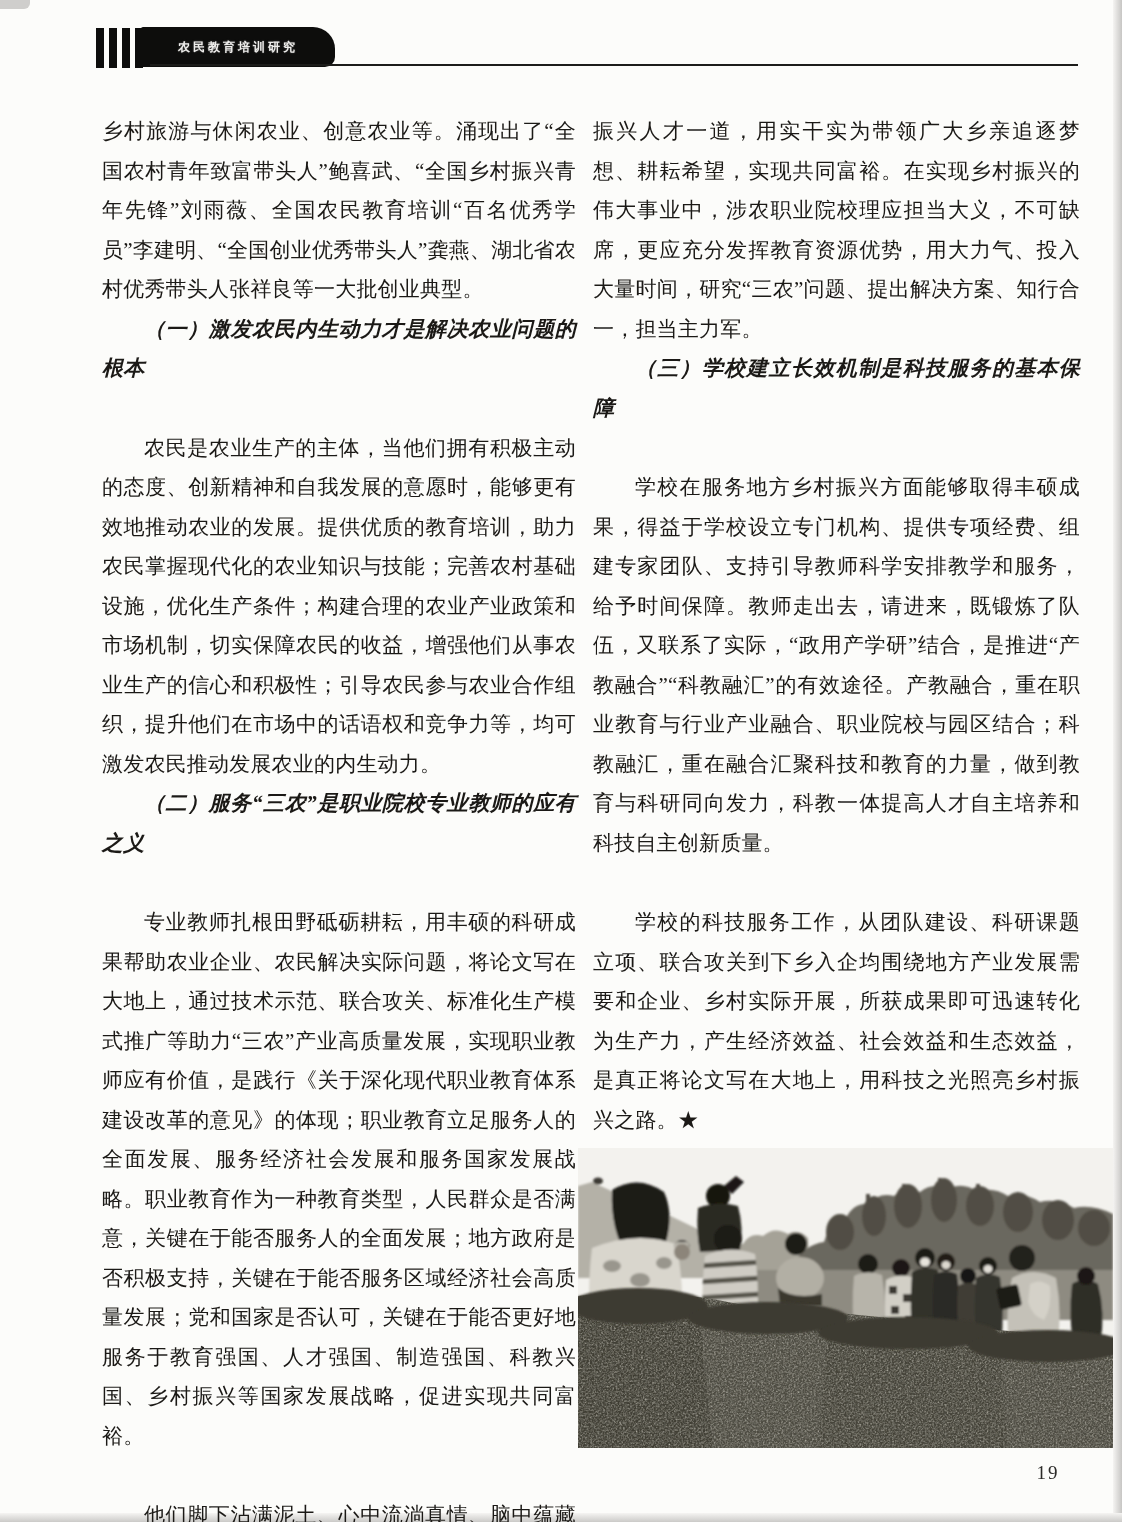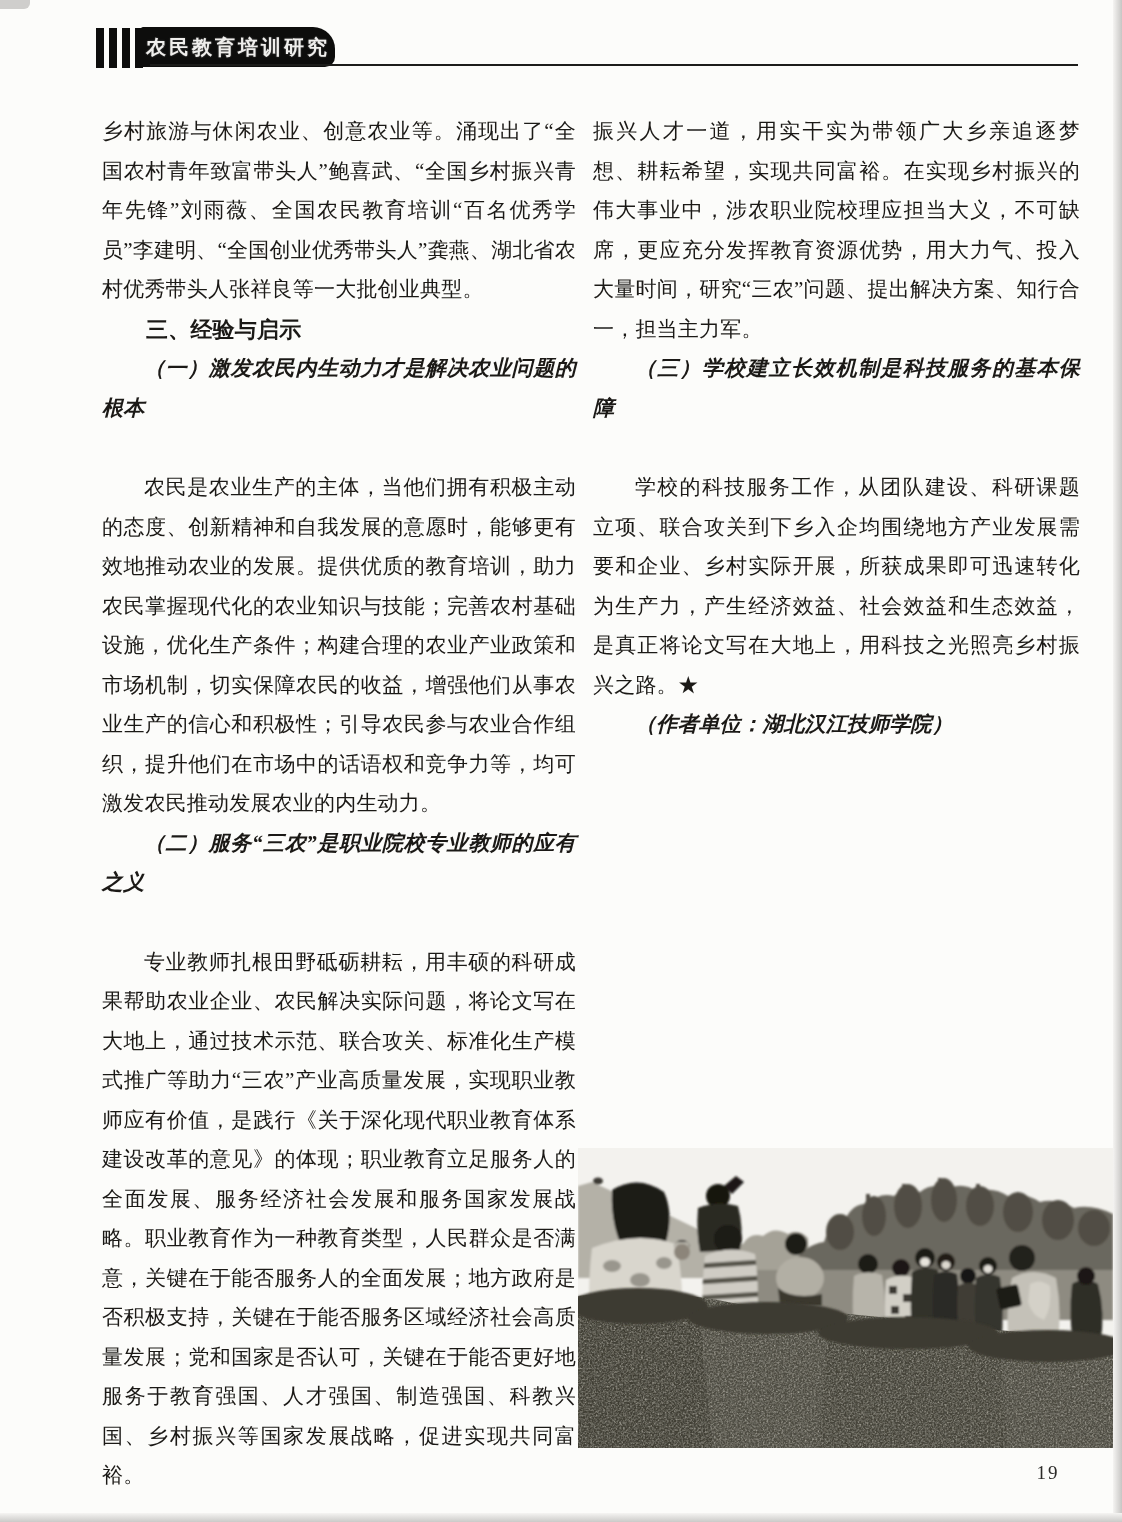--- a/index.html
+++ b/index.html
@@ -18,21 +18,21 @@
 
   
   .banner-bars { position:absolute; top:28px; left:96px; display:flex; gap:5px; }
   .banner-bars .bar { width:8px; height:40px; background:#0d0d0c; }
   .banner {
     position:absolute; top:27px; left:141px; width:194px; height:40px;
     background:#0d0d0c; border-radius:2px 22px 10px 2px;
     display:flex; align-items:center; justify-content:center;
   }
   .banner-title {
-    color:#efeeec; font-size:20px; font-weight:bold; letter-spacing:3px;
+    color:#efeeec; font-size:12px; font-weight:bold; letter-spacing:3px;
     text-shadow:0 0 2px #555;
   }
   .header-rule { position:absolute; top:64px; left:150px; width:928px; height:2px;
     background:#1c1c1a; }
 
   
   .text-wrap { position:absolute; top:112px; left:102px; width:978px;
     display:flex; gap:17px;font-family:Liberation Serif, serif; }
   .col-left  { width:474px; }
   .col-right { width:487px; }
@@ -69,30 +69,30 @@
     <div class="bar"></div>
   </div>
   <div class="banner">
     <span class="banner-title">农民教育培训研究</span>
   </div>
   <div class="header-rule"></div>
 
   <div class="text-wrap">
     <div class="col-left">
       <p class="p-cont">乡村旅游与休闲农业、创意农业等。涌现出了“全国农村青年致富带头人”鲍喜武、“全国乡村振兴青年先锋”刘雨薇、全国农民教育培训“百名优秀学员”李建明、“全国创业优秀带头人”龚燕、湖北省农村优秀带头人张祥良等一大批创业典型。</p>
-      <p class="h-bold">三、经验与启示</p>
       <p class="h-kai">（一）激发农民内生动力才是解决农业问题的根本</p>
       <p class="p-body">农民是农业生产的主体，当他们拥有积极主动的态度、创新精神和自我发展的意愿时，能够更有效地推动农业的发展。提供优质的教育培训，助力农民掌握现代化的农业知识与技能；完善农村基础设施，优化生产条件；构建合理的农业产业政策和市场机制，切实保障农民的收益，增强他们从事农业生产的信心和积极性；引导农民参与农业合作组织，提升他们在市场中的话语权和竞争力等，均可激发农民推动发展农业的内生动力。</p>
       <p class="h-kai">（二）服务“三农”是职业院校专业教师的应有之义</p>
       <p class="p-body">专业教师扎根田野砥砺耕耘，用丰硕的科研成果帮助农业企业、农民解决实际问题，将论文写在大地上，通过技术示范、联合攻关、标准化生产模式推广等助力“三农”产业高质量发展，实现职业教师应有价值，是践行《关于深化现代职业教育体系建设改革的意见》的体现；职业教育立足服务人的全面发展、服务经济社会发展和服务国家发展战略。职业教育作为一种教育类型，人民群众是否满意，关键在于能否服务人的全面发展；地方政府是否积极支持，关键在于能否服务区域经济社会高质量发展；党和国家是否认可，关键在于能否更好地服务于教育强国、人才强国、制造强国、科教兴国、乡村振兴等国家发展战略，促进实现共同富裕。</p>
       <p class="p-body">他们脚下沾满泥土、心中流淌真情、脑中蕴藏知识、手里握着火种。他们正和他们培养出的乡村</p>
     </div>
     <div class="col-right">
       <p class="p-cont">振兴人才一道，用实干实为带领广大乡亲追逐梦想、耕耘希望，实现共同富裕。在实现乡村振兴的伟大事业中，涉农职业院校理应担当大义，不可缺席，更应充分发挥教育资源优势，用大力气、投入大量时间，研究“三农”问题、提出解决方案、知行合一，担当主力军。</p>
       <p class="h-kai">（三）学校建立长效机制是科技服务的基本保障</p>
+      <p class="p-body">学校在服务地方乡村振兴方面能够取得丰硕成果，得益于学校设立专门机构、提供专项经费、组建专家团队、支持引导教师科学安排教学和服务，给予时间保障。教师走出去，请进来，既锻炼了队伍，又联系了实际，“政用产学研”结合，是推进“产教融合”“科教融汇”的有效途径。产教融合，重在职业教育与行业产业融合、职业院校与园区结合；科教融汇，重在融合汇聚科技和教育的力量，做到教育与科研同向发力，科教一体提高人才自主培养和科技自主创新质量。</p>
       <p class="p-body">学校的科技服务工作，从团队建设、科研课题立项、联合攻关到下乡入企均围绕地方产业发展需要和企业、乡村实际开展，所获成果即可迅速转化为生产力，产生经济效益、社会效益和生态效益，是真正将论文写在大地上，用科技之光照亮乡村振兴之路。★</p>
       <p class="p-author">（作者单位：湖北汉江技师学院）</p>
     </div>
   </div>
 
   <div class="photo">
     <svg viewBox="0 0 535 300" xmlns="http://www.w3.org/2000/svg">
       <defs>
         <filter id="soft">
             <feGaussianBlur stdDeviation="0.8"></feGaussianBlur>

